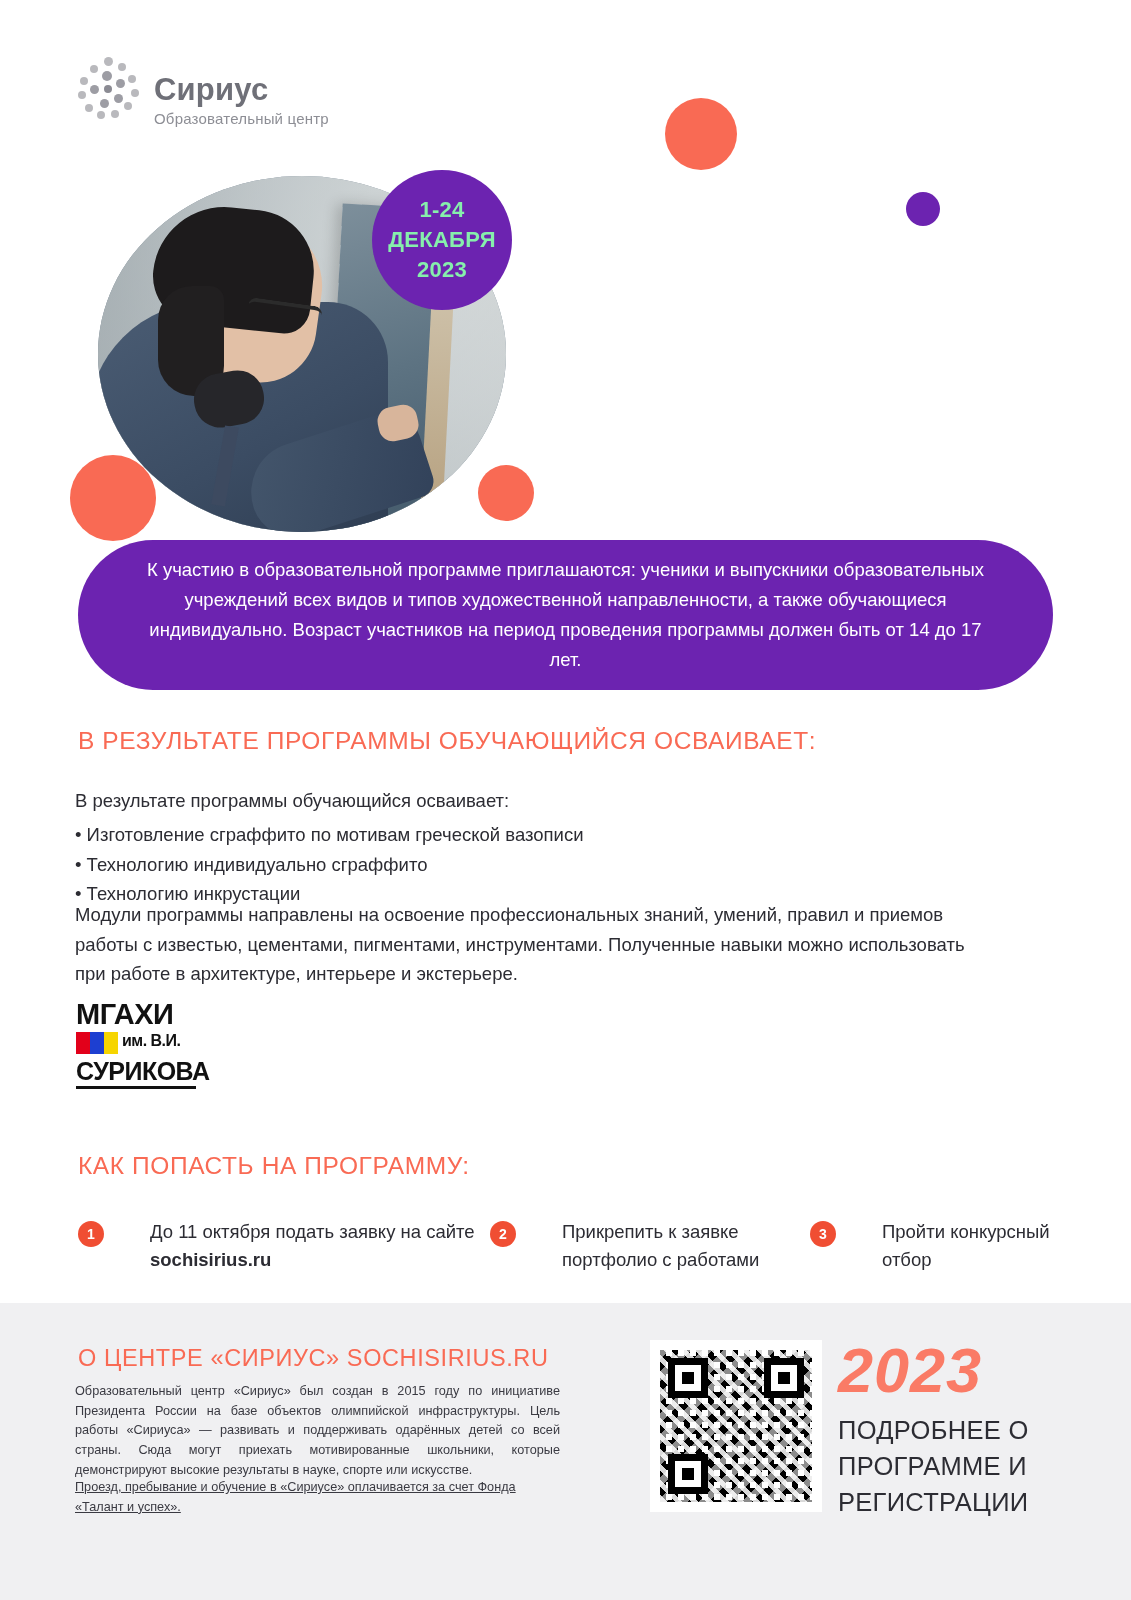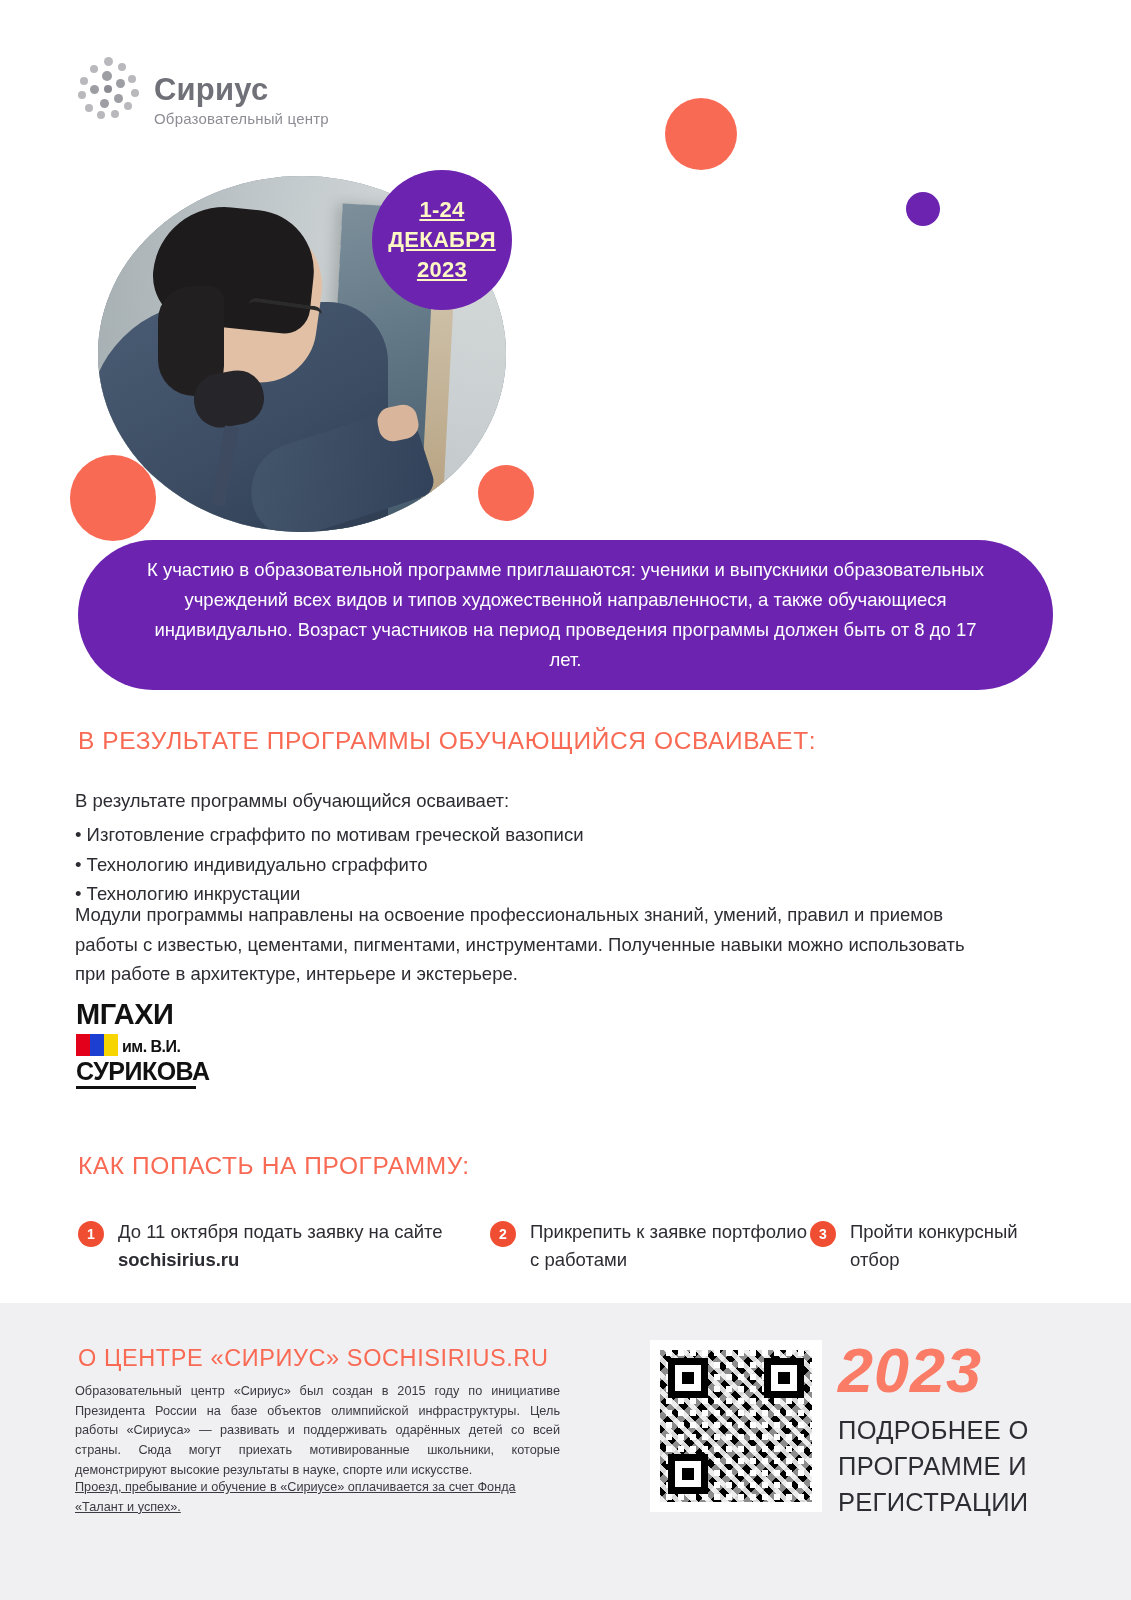--- a/index.html
+++ b/index.html
@@ -181,29 +181,28 @@
     transform: rotate(10deg);
   }
 
   
   .date-badge {
     position: absolute;
     left: 372px; top: 170px;
     width: 140px; height: 140px;
     border-radius: 50%;
     background: #6c23b0;
-    color: #fef9c3;
+    color: #86efac;
     display: flex; flex-direction: column;
     align-items: center; justify-content: center;
     font-weight: bold;
     font-size: 22px;
     line-height: 1.35;
     letter-spacing: .3px;
     text-align: center;
-    text-decoration: underline;
   }
 
   
   .title-block {
     position: absolute;
     left: 540px; top: 275px;
     width: 540px;
   }
   .kicker {
     color: #6c23b0;
@@ -261,21 +260,21 @@
     width: 120px; height: 112px;
     color: #111;
     font-weight: bold;
     font-family: "Liberation Serif", serif;
   }
   .mgahi .l1 {
     font-size: 29px; letter-spacing: -0.5px; line-height: 1;
     font-family: "Liberation Sans", sans-serif;
   }
   .mgahi .band {
-    display: flex; align-items: flex-end;
+    display: flex; align-items: flex-start;
     margin: 3px 0 2px;
     height: 24px;
   }
   .mgahi .band .sw { width: 14px; height: 22px; }
   .mgahi .band .red { background: #e2001a; }
   .mgahi .band .blue { background: #1d3fd1; }
   .mgahi .band .yellow { background: #f6d500; }
   .mgahi .band .txt {
     font-size: 16px; margin-left: 4px;
     font-family: "Liberation Sans", sans-serif;
@@ -306,21 +305,21 @@
     width: 26px; height: 26px;
     border-radius: 50%;
     background: #f04e33;
     color: #fff;
     font-size: 14px; font-weight: bold;
     display: flex; align-items: center; justify-content: center;
     margin-right: 14px;
     margin-top: 3px;
   }
   .step-txt {
-    font-size: 18.5px; color: #2c2c33; line-height: 1.5;
+    font-size: 18.5px; color: #2c2c33; line-height: 1.5; margin-left: 32px;
   }
   .step-txt b { font-weight: bold; }
 
   
   .footer {
     position: absolute;
     left: 0; top: 1303px;
     width: 1131px; height: 297px;
     background: #f0f0f2;
   }
@@ -461,21 +460,21 @@
   </div>
 
   <div class="date-badge">
     <div>1-24</div>
     <div>ДЕКАБРЯ</div>
     <div>2023</div>
   </div>
 
 
   <div class="callout">
-    <span>К участию в образовательной программе приглашаются: ученики и выпускники образовательных учреждений всех видов и типов художественной направленности, а также обучающиеся индивидуально. Возраст участников на период проведения программы должен быть от 8 до 17 лет.</span>
+    <span>К участию в образовательной программе приглашаются: ученики и выпускники образовательных учреждений всех видов и типов художественной направленности, а также обучающиеся индивидуально. Возраст участников на период проведения программы должен быть от 14 до 17 лет.</span>
   </div>
 
   <div class="section-head sec-result-head">В РЕЗУЛЬТАТЕ ПРОГРАММЫ ОБУЧАЮЩИЙСЯ ОСВАИВАЕТ:</div>
   <div class="body-text p-intro">В результате программы обучающийся осваивает:</div>
   <div class="body-text p-list">
     <div>• Изготовление сграффито по мотивам греческой вазописи</div>
     <div>• Технологию индивидуально сграффито</div>
     <div>• Технологию инкрустации</div>
   </div>
   <div class="body-text p-modules">Модули программы направлены на освоение профессиональных знаний, умений, правил и приемов работы с известью, цементами, пигментами, инструментами. Полученные навыки можно использовать при работе в архитектуре, интерьере и экстерьере.</div>

